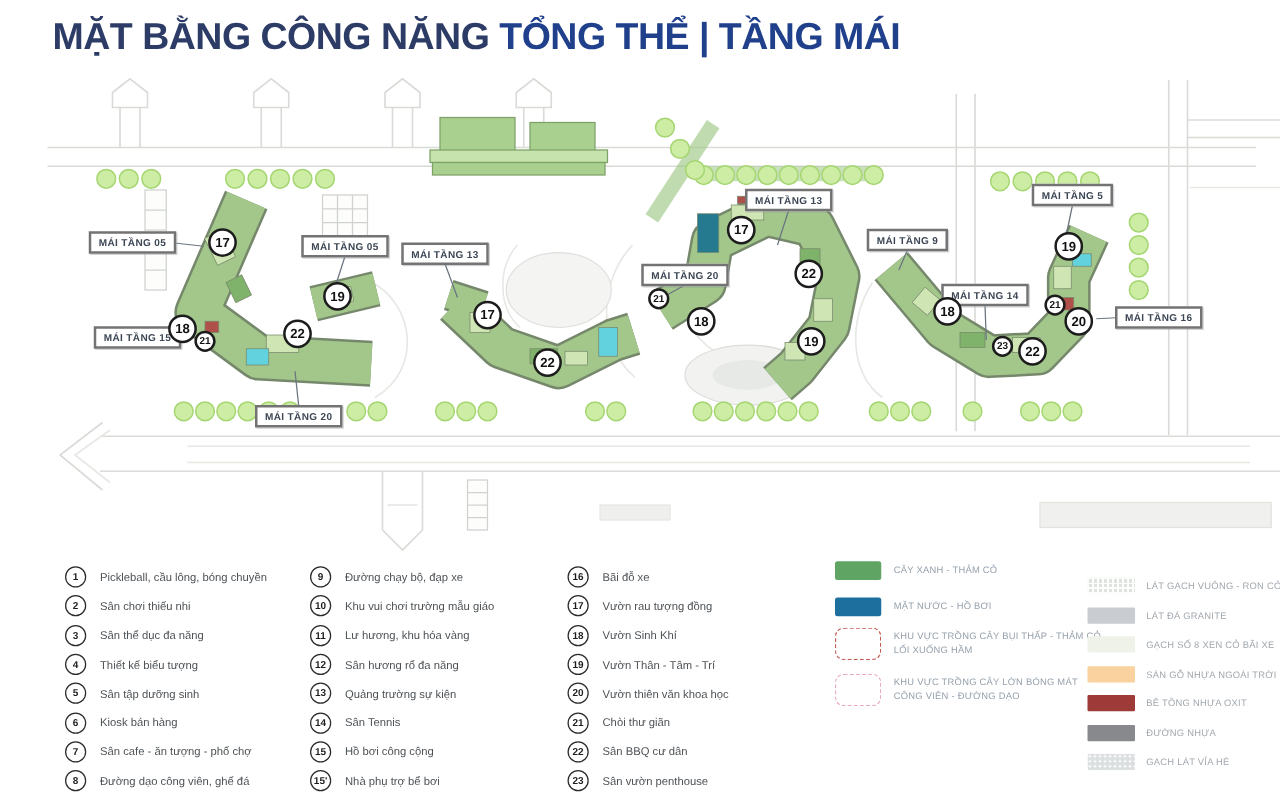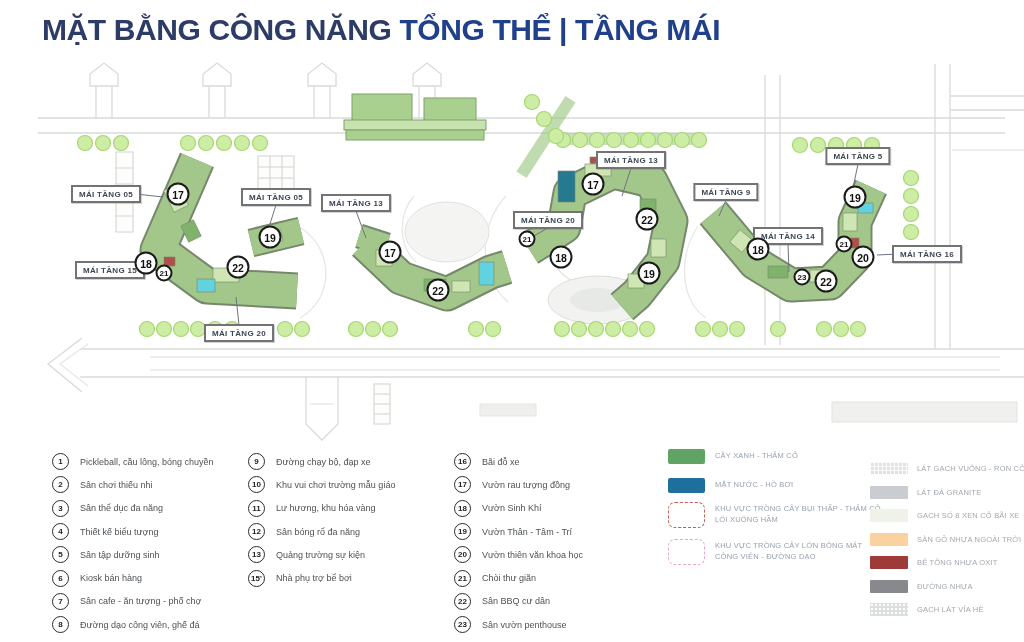--- a/index.html
+++ b/index.html
@@ -338,25 +338,33 @@
     <div class="lrow">
         <span class="lnum">10</span>
         <span class="ltxt">Khu vui chơi trường mẫu giáo</span>
       </div>
     <div class="lrow">
         <span class="lnum">11</span>
         <span class="ltxt">Lư hương, khu hóa vàng</span>
       </div>
     <div class="lrow">
         <span class="lnum">12</span>
-        <span class="ltxt">Sân bóng rổ đa năng</span>
+        <span class="ltxt">Sân hương rổ đa năng</span>
       </div>
     <div class="lrow">
         <span class="lnum">13</span>
         <span class="ltxt">Quảng trường sự kiện</span>
+      </div>
+    <div class="lrow">
+        <span class="lnum">14</span>
+        <span class="ltxt">Sân Tennis</span>
+      </div>
+    <div class="lrow">
+        <span class="lnum">15</span>
+        <span class="ltxt">Hồ bơi công cộng</span>
       </div>
     <div class="lrow">
         <span class="lnum">15'</span>
         <span class="ltxt">Nhà phụ trợ bể bơi</span>
       </div>
   </div>
 
   <div class="num-col" style="left:454px">
     <div class="lrow">
         <span class="lnum">16</span>

